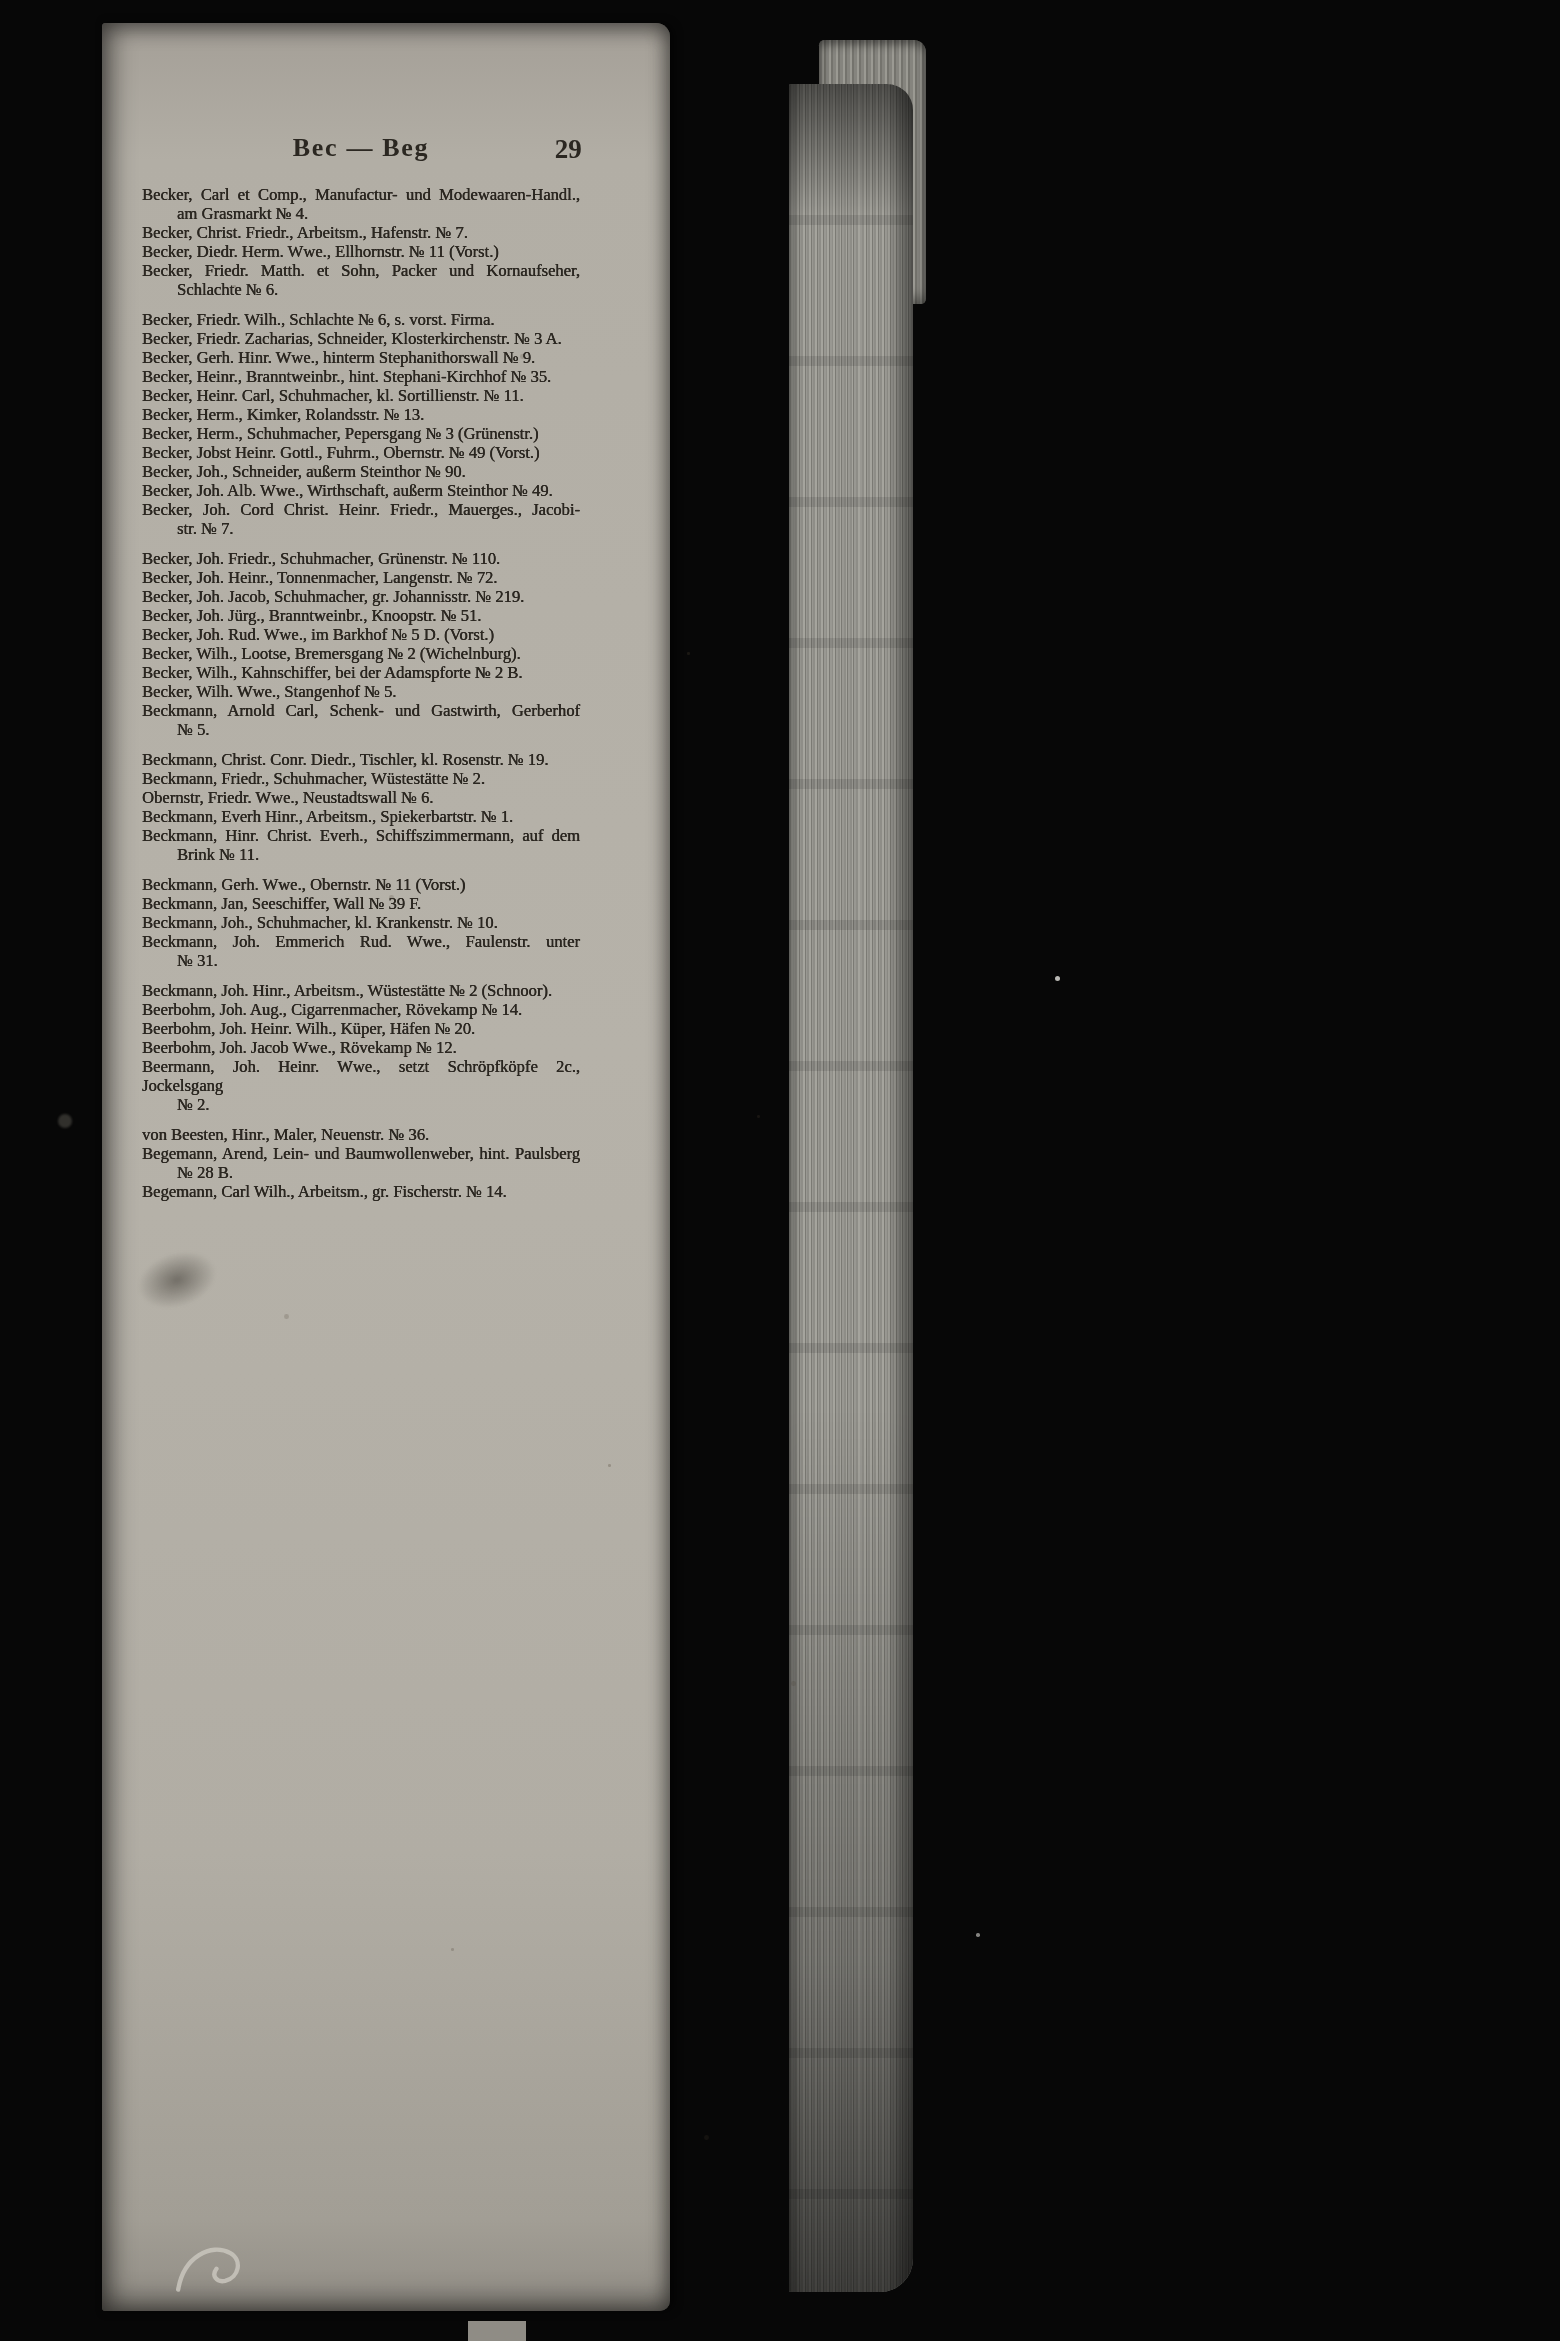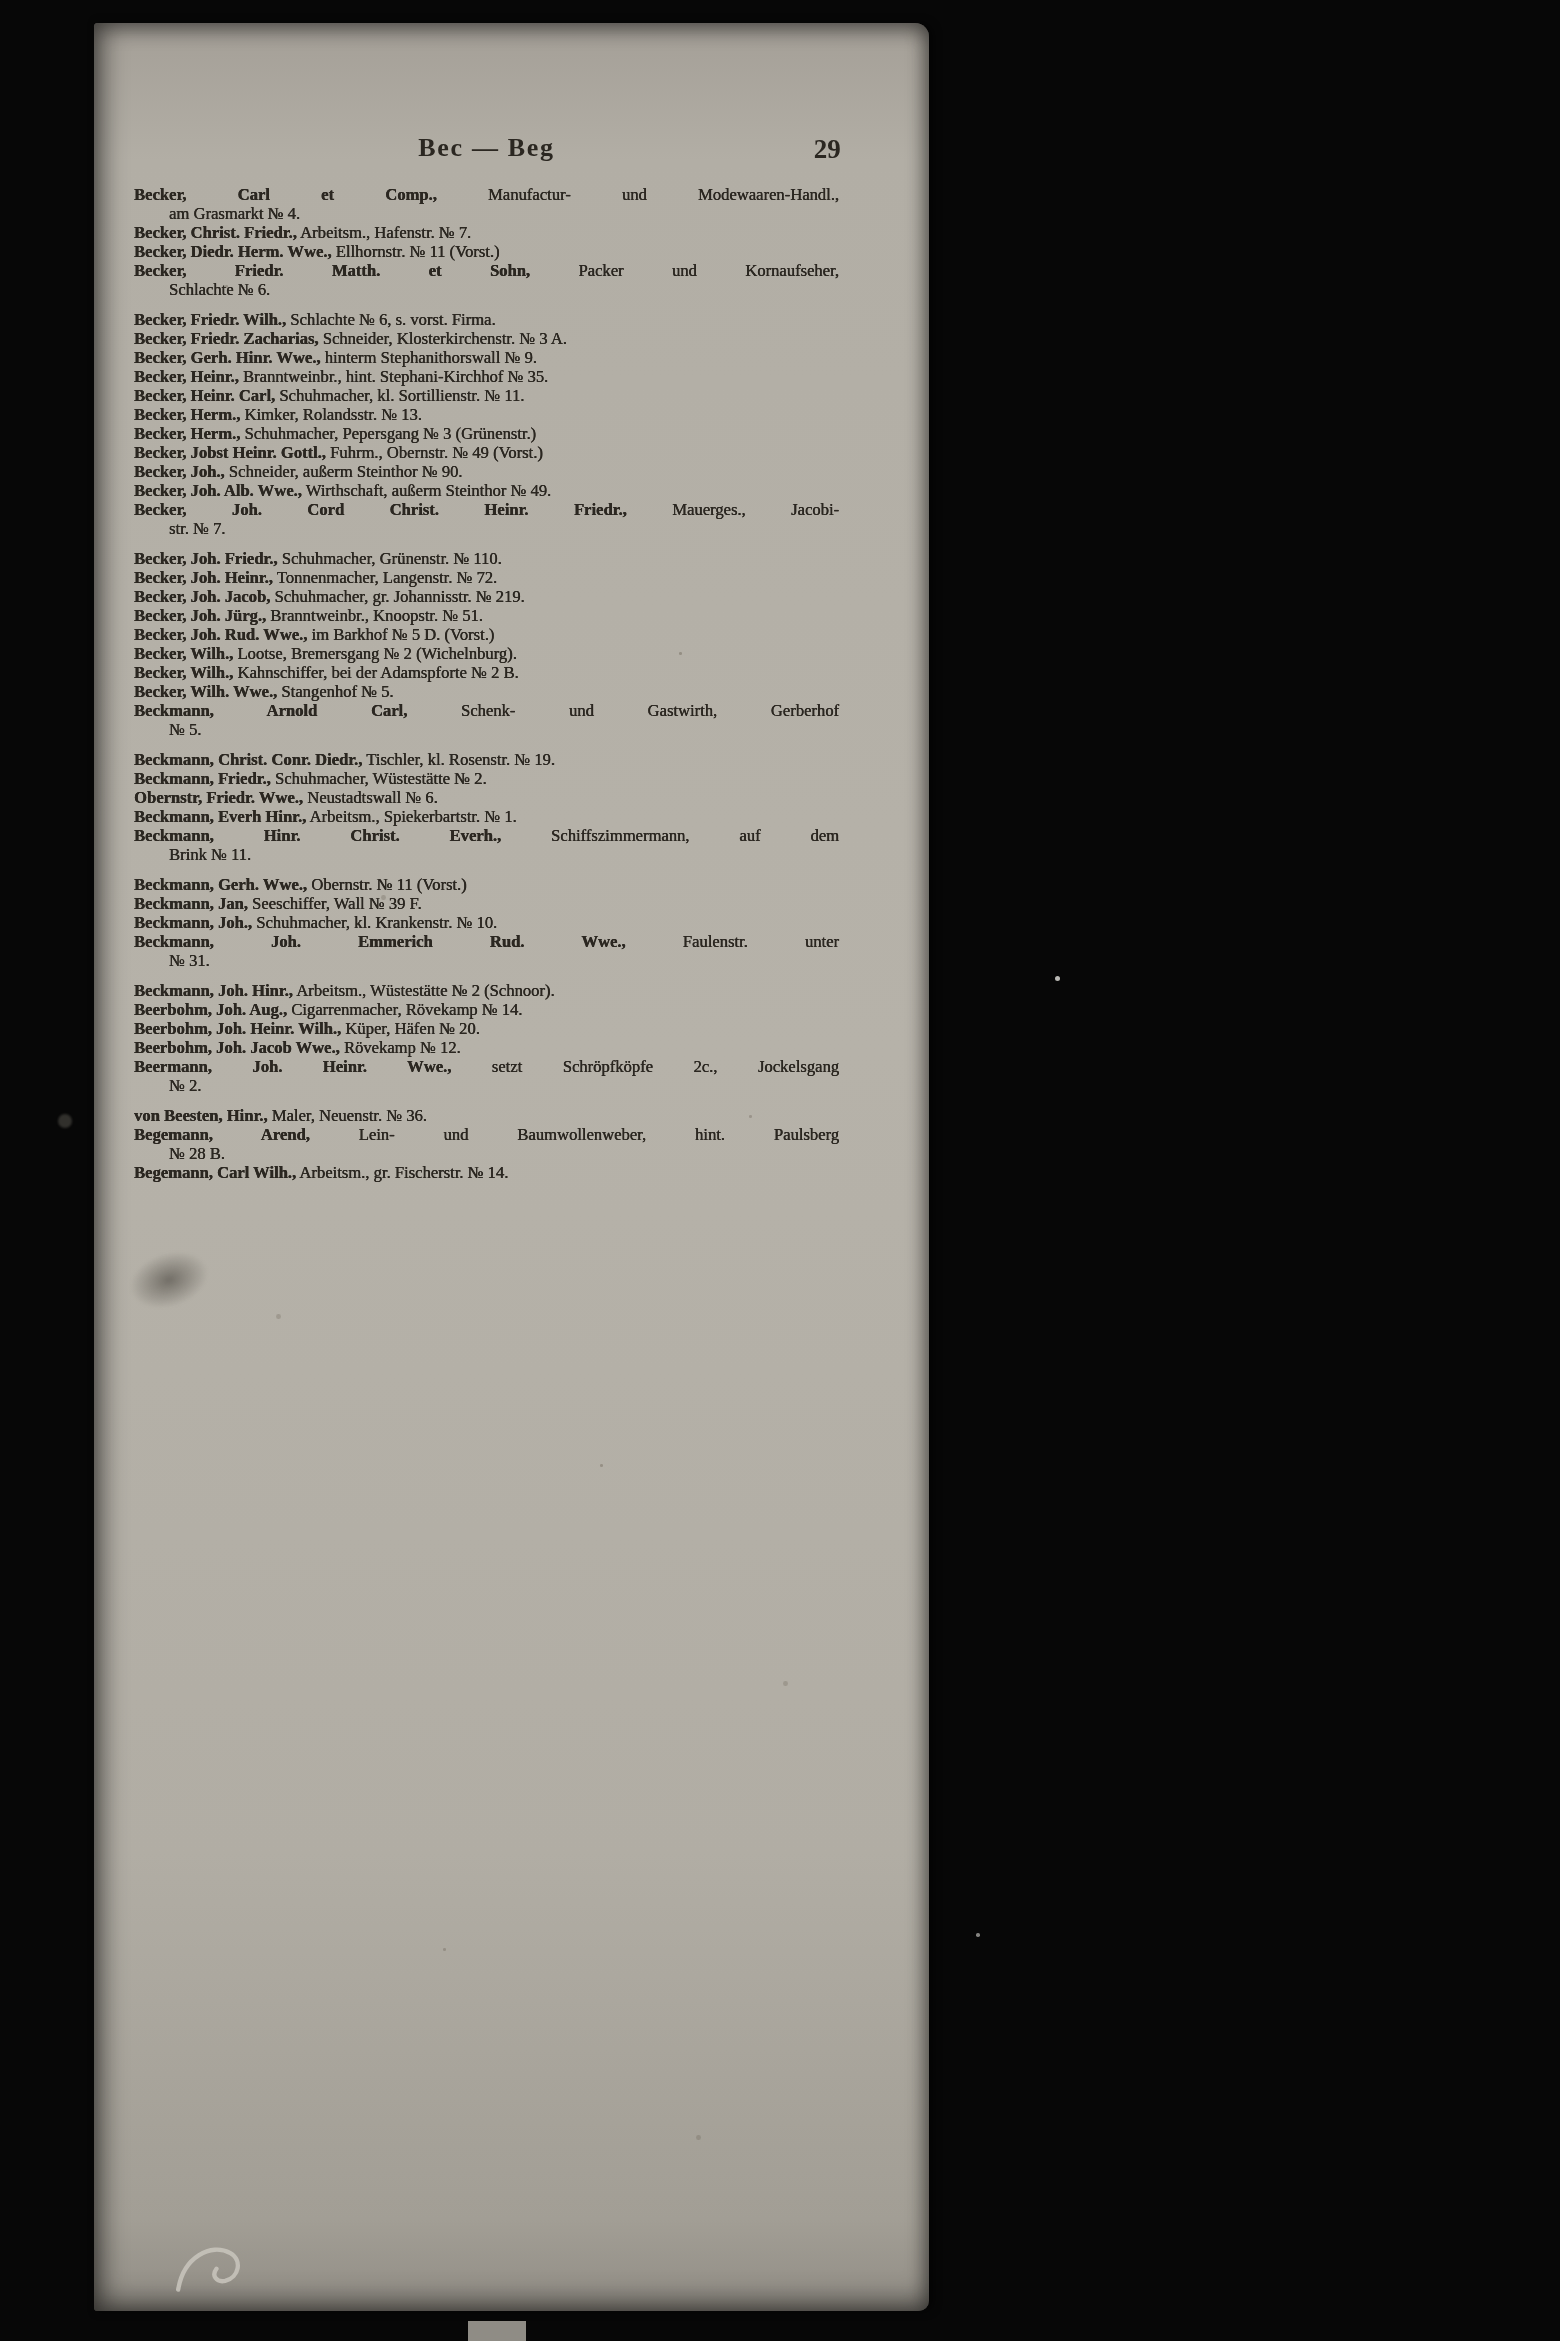--- a/index.html
+++ b/index.html
@@ -23,21 +23,21 @@
   }
   .fore-edge .shade{
     position:absolute;inset:0;border-radius:inherit;
     background:
       linear-gradient(180deg,rgba(0,0,0,.50) 0,rgba(0,0,0,0) 6%,rgba(0,0,0,0) 60%,rgba(0,0,0,.25) 85%,rgba(0,0,0,.60) 100%),
       linear-gradient(90deg,rgba(0,0,0,.35) 0,rgba(0,0,0,0) 10%,rgba(0,0,0,0) 78%,rgba(0,0,0,.45) 100%),
       repeating-linear-gradient(180deg,rgba(0,0,0,0) 0 131px,rgba(0,0,0,.10) 131px 141px);
   }
   
   .page{
-    position:absolute;left:94px;top:23px;width:835px;height:2288px;
+    position:absolute;left:102px;top:23px;width:568px;height:2288px;
     border-radius:3.5px 14px 10.5px 3.5px;
     background:linear-gradient(180deg,#a49f97 0%,#b2aea5 6%,var(--paper,#b6b2a9) 45%,#b1ada4 80%,#a29e95 96%,#918d85 100%);
     box-shadow:
       inset 12.2px 0 23px rgba(0,0,0,.32),
       inset -7px 0 15.7px rgba(0,0,0,.20),
       inset 0 -14px 23px rgba(0,0,0,.28),
       inset 0 10.5px 17.5px rgba(0,0,0,.22),
       3.5px 0 8.7px rgba(0,0,0,.6);
   }
   .content{
@@ -45,21 +45,21 @@
     padding:110px 90px 0 40px;
     color:var(--ink,#2b2721);
   }
   .header{position:relative;text-align:center;font-size:26px;font-weight:bold;letter-spacing:1.7px;height:33px;}
   .header .pagenum{position:absolute;right:-1.7px;top:0.9px;font-size:27px;letter-spacing:0;}
   .entries{margin-top:19px;}
   .entry{
     font-size:16.6px;line-height:19px;
     text-shadow:0.3px 0 0 currentColor,0 0 0.6px rgba(43,39,33,.55);
   }
-  .entry .nm{font-weight:bold;}
+  .entry .nm{font-weight:normal;}
   .line1.just{text-align:justify;text-align-last:justify;}
   .line2{margin-left:35px;}
   .entry.gap{margin-top:11px;}
   
   .specks{
     position:absolute;left:131px;top:262px;width:2.6px;height:2.6px;border-radius:50%;
     background:rgba(75,65,50,.28);
     box-shadow:
       79px 183px 0 rgba(75,65,50,.25),
       288px 70px 0 0.9px rgba(75,65,50,.20),

